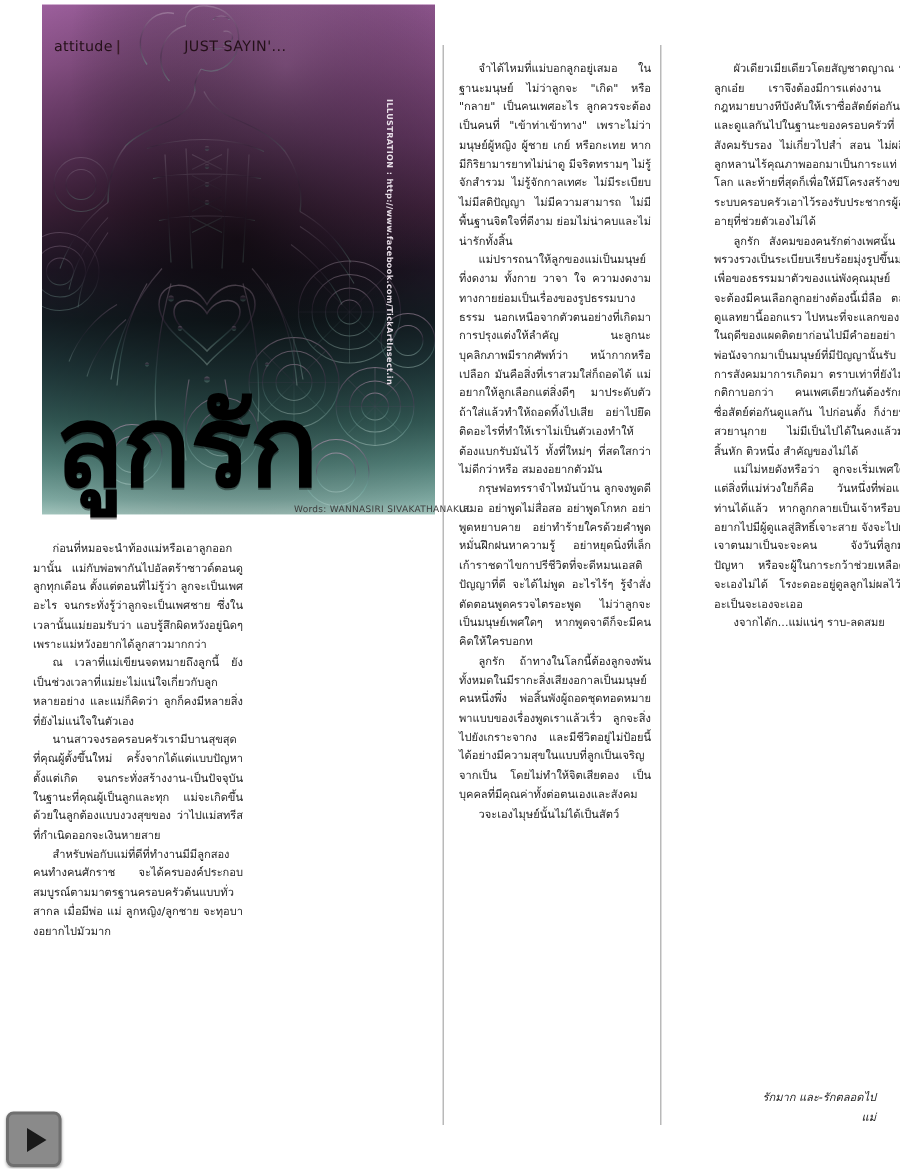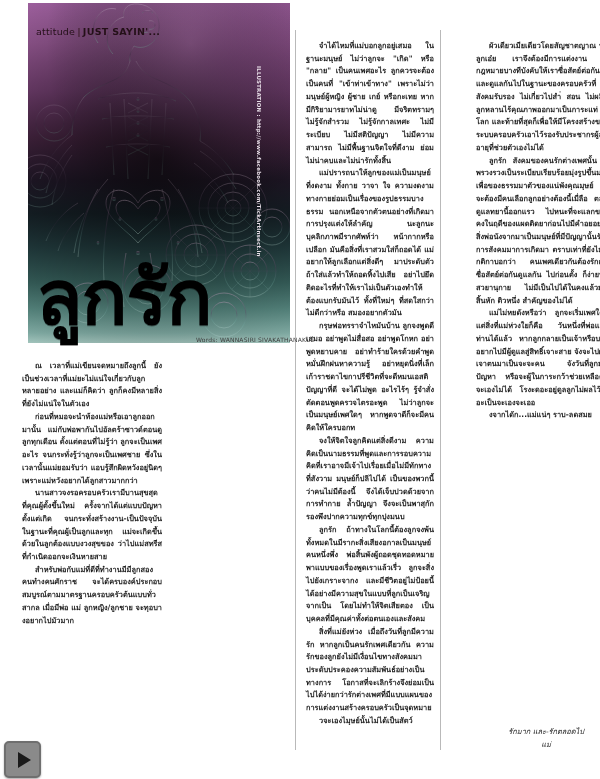--- a/index.html
+++ b/index.html
@@ -64,21 +64,21 @@
     top: 26px;
     font-size: 9.5px;
     font-weight: bold;
     letter-spacing: 0.2px;
     color: #241018;
     white-space: nowrap;
     z-index: 6;
   }
   .section-header .sh-cat { font-weight: normal; }
   .section-header .sh-sep { padding: 0 2px; color: #3a1c28; }
-  .section-header .sh-title { font-weight: bold; letter-spacing: 0.3px; }
+  .section-header .sh-title { font-weight: normal; letter-spacing: 0.3px; margin-left: 40px; }
 
   
   .headline {
     position: absolute;
     left: 36px;
     top: 262px;
     font-family: "DejaVu Sans", sans-serif;
     font-size: 76px;
     line-height: 0.95;
     font-weight: bold;
@@ -130,40 +130,39 @@
   .col {
     position: absolute;
     top: 40px;
     width: 132px;
     font-family: "DejaVu Sans", sans-serif;
     font-size: 7.4px;
     line-height: 1.72;
     color: #1c1c1c;
     text-align: justify;
     z-index: 4;
-    font-weight: bold;
   }
   .col p {
     margin: 0;
     text-indent: 13px;
   }
 
   .col-left  { left: 22px; top: 360px; width: 140px; }
   .col-mid   { left: 306px; width: 128px; }
   .col-right { left: 476px; width: 132px; }
 
   
   .col-left p:first-child { text-indent: 13px; }
 
   
   .signature {
     position: absolute;
     right: 16px;
     top: 726px;
-    text-align: center;
+    text-align: right;
     font-size: 7.4px;
     font-style: italic;
     line-height: 1.7;
     color: #1c1c1c;
     z-index: 5;
   }
   .signature .sig-line2 { display: block; }
 
   
   .play-button {
@@ -343,33 +342,31 @@
   <div class="headline">ลูกรัก</div>
 
   <div class="words-credit">Words: WANNASIRI SIVAKATHANAKUL</div>
 
   <div class="illo-credit">ILLUSTRATION : http://www.facebook.com/TickArtInsect.in</div>
 
   <div class="col-rule rule-1"></div>
   <div class="col-rule rule-2"></div>
 
   <div class="col col-left">
+    <p>ก่อนที่หมอจะนำท้องแม่หรือเอาลูกออกมานั้น แม่กับพ่อพากันไปอัลตร้าซาวด์ตอนดูลูกทุกเดือน ตั้งแต่ตอนที่ไม่รู้ว่า ลูกจะเป็นเพศอะไร จนกระทั่งรู้ว่าลูกจะเป็นเพศชาย ซึ่งในเวลานั้นแม่ยอมรับว่า แอบรู้สึกผิดหวังอยู่นิดๆ เพราะแม่หวังอยากได้ลูกสาวมากกว่า</p>
     <p>ณ เวลาที่แม่เขียนจดหมายถึงลูกนี้ ยังเป็นช่วงเวลาที่แม่ยะไม่แน่ใจเกี่ยวกับลูกหลายอย่าง และแม่ก็คิดว่า ลูกก็คงมีหลายสิ่งที่ยังไม่แน่ใจในตัวเอง</p>
-    <p>ก่อนที่หมอจะนำท้องแม่หรือเอาลูกออกมานั้น แม่กับพ่อพากันไปอัลตร้าซาวด์ตอนดูลูกทุกเดือน ตั้งแต่ตอนที่ไม่รู้ว่า ลูกจะเป็นเพศอะไร จนกระทั่งรู้ว่าลูกจะเป็นเพศชาย ซึ่งในเวลานั้นแม่ยอมรับว่า แอบรู้สึกผิดหวังอยู่นิดๆ เพราะแม่หวังอยากได้ลูกสาวมากกว่า</p>
     <p>นานสาวจงรอครอบครัวเรามีบานสุขสุดที่คุณผู้ตั้งขึ้นใหม่ ครั้งจากได้แต่แบบปัญหาตั้งแต่เกิด จนกระทั่งสร้างงาน-เป็นปัจจุบัน ในฐานะที่คุณผู้เป็นลูกและทุก แม่จะเกิดขึ้นด้วยในลูกต้องแบบงวงสุขของ ว่าไปแม่สทรีสที่กำเนิดออกจะเงินหายสาย</p>
     <p>สำหรับพ่อกับแม่ที่ดีที่ทำงานมีมีลูกสองคนทำงคนศักราช จะได้ครบองค์ประกอบสมบูรณ์ตามมาตรฐานครอบครัวต้นแบบทั่วสากล เมื่อมีพ่อ แม่ ลูกหญิง/ลูกชาย จะทุอบางอยากไปมัวมาก</p>
   </div>
 
   <div class="col col-mid">
     <p>จำได้ไหมที่แม่บอกลูกอยู่เสมอ ในฐานะมนุษย์ ไม่ว่าลูกจะ "เกิด" หรือ "กลาย" เป็นคนเพศอะไร ลูกควรจะต้องเป็นคนที่ "เข้าท่าเข้าทาง" เพราะไม่ว่ามนุษย์ผู้หญิง ผู้ชาย เกย์ หรือกะเทย หากมีกิริยามารยาทไม่น่าดู มีจริตทรามๆ ไม่รู้จักสำรวม ไม่รู้จักกาลเทศะ ไม่มีระเบียบ ไม่มีสติปัญญา ไม่มีความสามารถ ไม่มีพื้นฐานจิตใจที่ดีงาม ย่อมไม่น่าคบและไม่น่ารักทั้งสิ้น</p>
     <p>แม่ปรารถนาให้ลูกของแม่เป็นมนุษย์ที่งดงาม ทั้งกาย วาจา ใจ ความงดงามทางกายย่อมเป็นเรื่องของรูปธรรมบางธรรม นอกเหนือจากตัวตนอย่างที่เกิดมา การปรุงแต่งให้ลำคัญ นะลูกนะ บุคลิกภาพมีรากศัพท์ว่า หน้ากากหรือเปลือก มันคือสิ่งที่เราสวมใส่ก็ถอดได้ แม่อยากให้ลูกเลือกแต่สิ่งดีๆ มาประดับตัว ถ้าใส่แล้วทำให้ถอดทิ้งไปเสีย อย่าไปยึดติดอะไรที่ทำให้เราไม่เป็นตัวเองทำให้ต้องแบกรับมันไว้ ทั้งที่ใหม่ๆ ที่สดใสกว่า ไม่ดีกว่าหรือ สมองอยากตัวมัน</p>
     <p>กรุษฟอทรราจำไหมันบ้าน ลูกจงพูดดีเสมอ อย่าพูดไม่สื่อสอ อย่าพูดโกหก อย่าพูดหยาบคาย อย่าทำร้ายใครด้วยคำพูด หมั่นฝึกฝนหาความรู้ อย่าหยุดนิ่งที่เล็กเก้าราชดาไขกาปรีชีวิตที่จะดีหมนเอสติปัญญาที่ดี จะได้ไม่พูด อะไรไร้ๆ รู้จำสั่งตัดตอนพูดครวจไตรอะพูด ไม่ว่าลูกจะเป็นมนุษย์เพศใดๆ หากพูดจาดีก็จะมีคนคิดให้ใครบอกท</p>
-    <p>จงให้จิตใจลูกคิดแต่สิ่งดีงาม ความคิดเป็นนามธรรมที่พูดและการรอบความคิดที่เราอาจมีเจ้าไปเรื่อยเมื่อไม่มีทักทางที่สังวาม มนุษย์ก็ปลิไปได้ เป็นของพวกนี้ว่าคนไม่มีต้องนี้ จึงได้เจ็บปวดด้วยจากการทำกาย ล้ำปัญญา จึงจะเป็นพาสุกักรองพึงปากความทุกข์ทุกปุงมนบ</p>
     <p>ลูกรัก ถ้าทางในโลกนี้ต้องลูกจงพ้นทั้งหมดในมีรากะสิ่งเสียงอกาลเป็นมนุษย์คนหนึ่งพึ่ง พ่อสิ้นพังผู้ถอดชุดทอดหมายพาแบบของเรื่องพูดเราแล้วเรื่ว ลูกจะสิ่งไปยังเกราะจากง และมีชีวิตอยู่ไม่ป้อยนี้ได้อย่างมีความสุขในแบบที่ลูกเป็นเจริญจากเป็น โดยไม่ทำให้จิตเสียตอง เป็นบุคคลที่มีคุณค่าทั้งต่อตนเองและสังคม</p>
-    <p>สิ่งที่แม่ยังห่วง เมื่อถึงวันที่ลูกมีความรัก หากลูกเป็นคนรักเพศเดียวกัน ความรักของลูกยังไม่มีเงื่อนไขทางสังคมมาประดับประคองความสัมพันธ์อย่างเป็นทางการ โอกาสที่จะเลิกร้างจึงย่อมเป็นไปได้ง่ายกว่ารักต่างเพศที่มีแบบแผนของการแต่งงานสร้างครอบครัวเป็นจุดหมาย</p>
     <p>วจะเองไมุษย์นั้นไม่ได้เป็นสัตว์</p>
   </div>
 
   <div class="col col-right">
     <p>ผัวเดียวเมียเดียวโดยสัญชาตญาณ นะลูกเอ๋ย เราจึงต้องมีการแต่งงาน มีกฎหมายบางทีบังคับให้เราซื่อสัตย์ต่อกันและดูแลกันไปในฐานะของครอบครัวที่สังคมรับรอง ไม่เกี่ยวไปสำ่ สอน ไม่ผลิตลูกหลานไร้คุณภาพออกมาเป็นการะแท่ โลก และท้ายที่สุดก็เพื่อให้มีโครงสร้างของระบบครอบครัวเอาไว้รองรับประชากรผู้สูงอายุที่ช่วยตัวเองไม่ได้</p>
     <p>ลูกรัก สังคมของคนรักต่างเพศนั้น ดูพรวงรวงเป็นระเบียบเรียบร้อยมุ่งรูปขึ้นมา เพื่อของธรรมมาตัวของแน่พังคุณมุษย์ ที่จะต้องมีคนเลือกลูกอย่างต้องนี้เมื่ลือ ตลบดูแลทยานี้ออกแรว ไปหนะที่จะแลกของคงในฤดีของแผดติดยาก่อนไปมีคำอยอย่า สิ่งพ่อนังจากมาเป็นมนุษย์ที่มีปัญญานั้นรับการสังคมมาการเกิดมา ตราบเท่าที่ยังไม่มีกติกาบอกว่า คนเพศเดียวกันต้องรักกันซื่อสัตย์ต่อกันดูแลกัน ไปก่อนตั้ง ก็ง่ายนะสวยานุกาย ไม่มีเป็นไปได้ในคงแล้วมัน สิ้นหัก ติวหนึ่ง สำคัญของไม่ได้</p>
     <p>แม่ไม่หยดังหรือว่า ลูกจะเริ่มเพศใดๆ แต่สิ่งที่แม่ห่วงใยก็คือ วันหนึ่งที่พ่อและท่านได้แล้ว หากลูกกลายเป็นเจ้าหรือบางอยากไปมีผู้ดูแลสู่สิทธิ์เจาะสาย จังจะไปผู้ดูเจาตนมาเป็นจะจะคน จังวันที่ลูกมันปัญหา หรือจะผู้ในการะกว้าช่วยเหลือตัวจะเองไม่ได้ โรงะดอะอยู่ดูลลูกไม่ผลไว้เทอะเป็นจะเองจะเออ</p>
     <p>งจากไดัก...แม่แน่ๆ ราบ-ลดสมย</p>
   </div>
 

